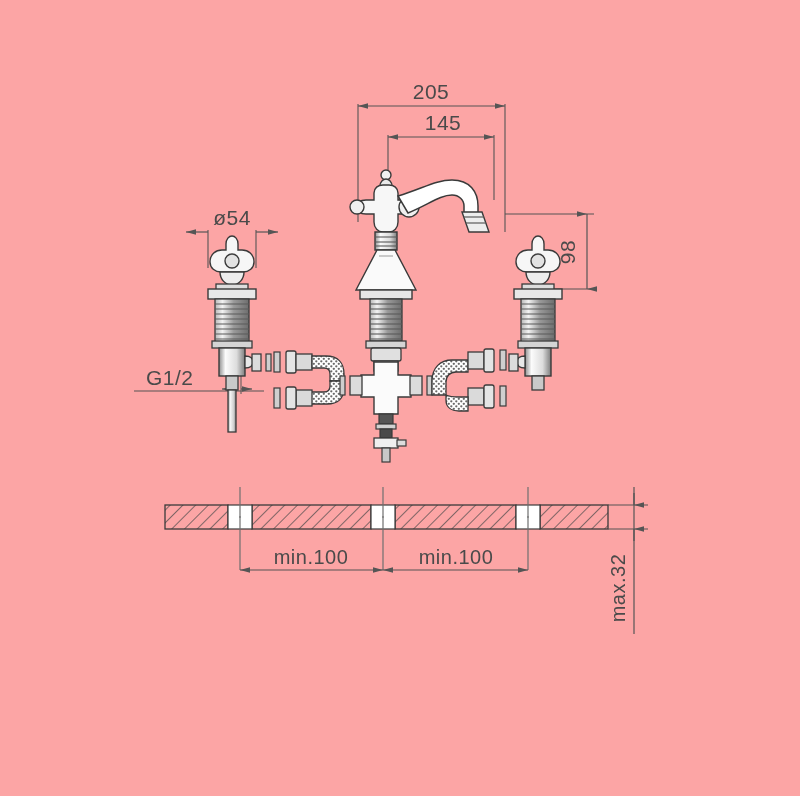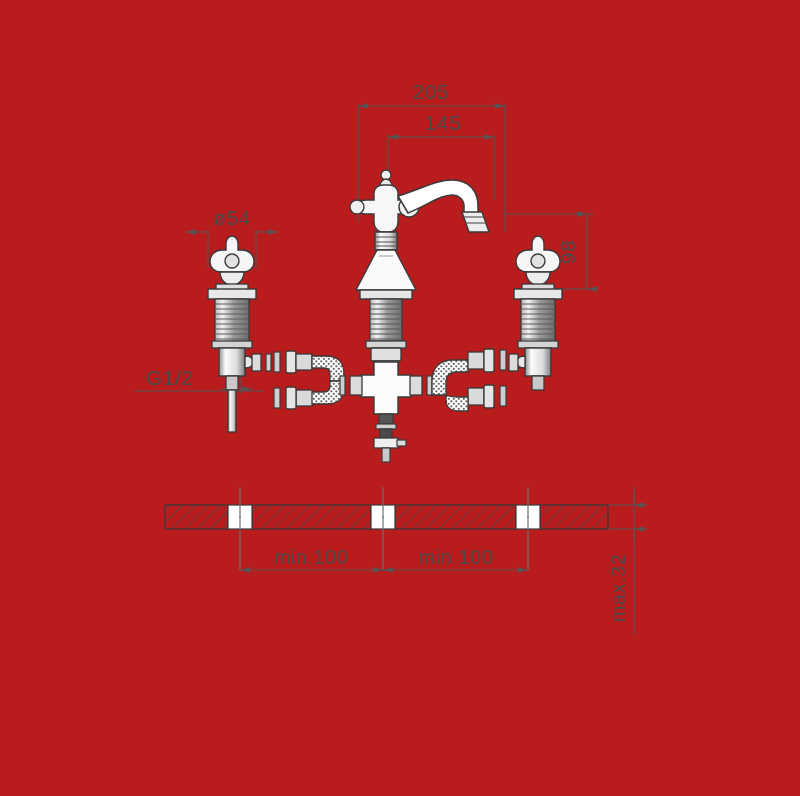--- a/index.html
+++ b/index.html
@@ -11,21 +11,21 @@
   body {
     width: 800px;
     height: 796px;
     font-family: "Liberation Sans", sans-serif;
     overflow: hidden;
   }
   #drawing-root {
     position: relative;
     width: 800px;
     height: 796px;
-    background: #b91c1c;
+    background: #fca5a5;
   }
   svg.dwg {
     position: absolute;
     left: 0;
     top: 0;
     width: 800px;
     height: 796px;
     display: block;
   }
   .dim-text {

